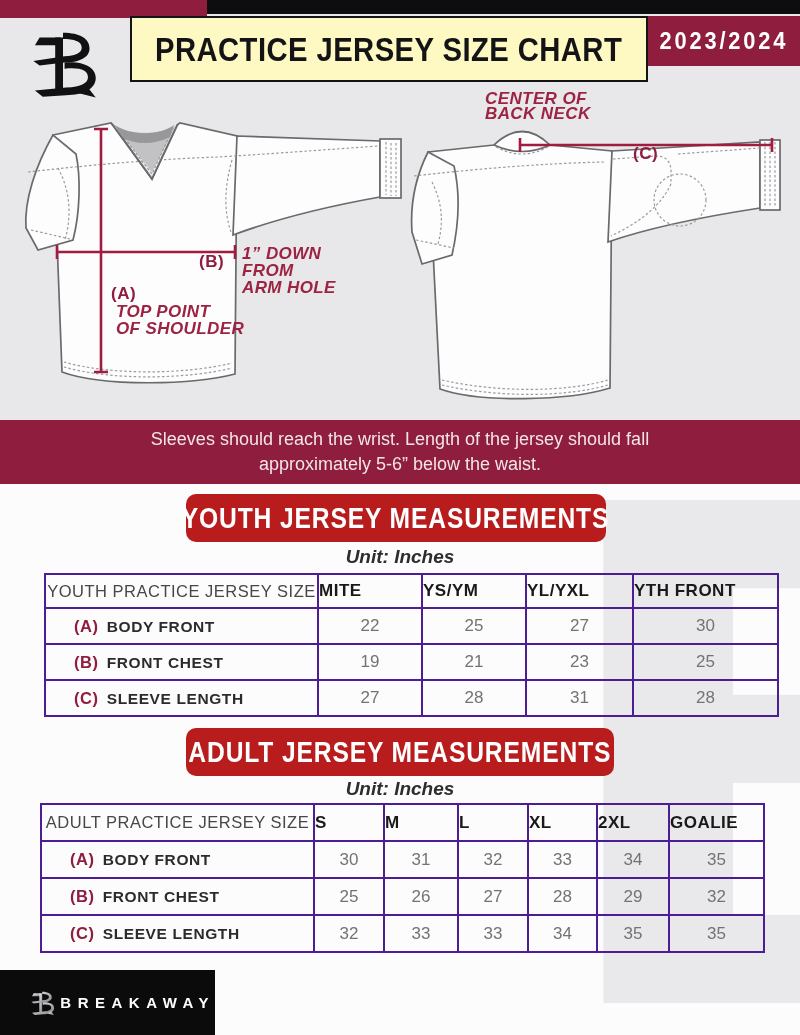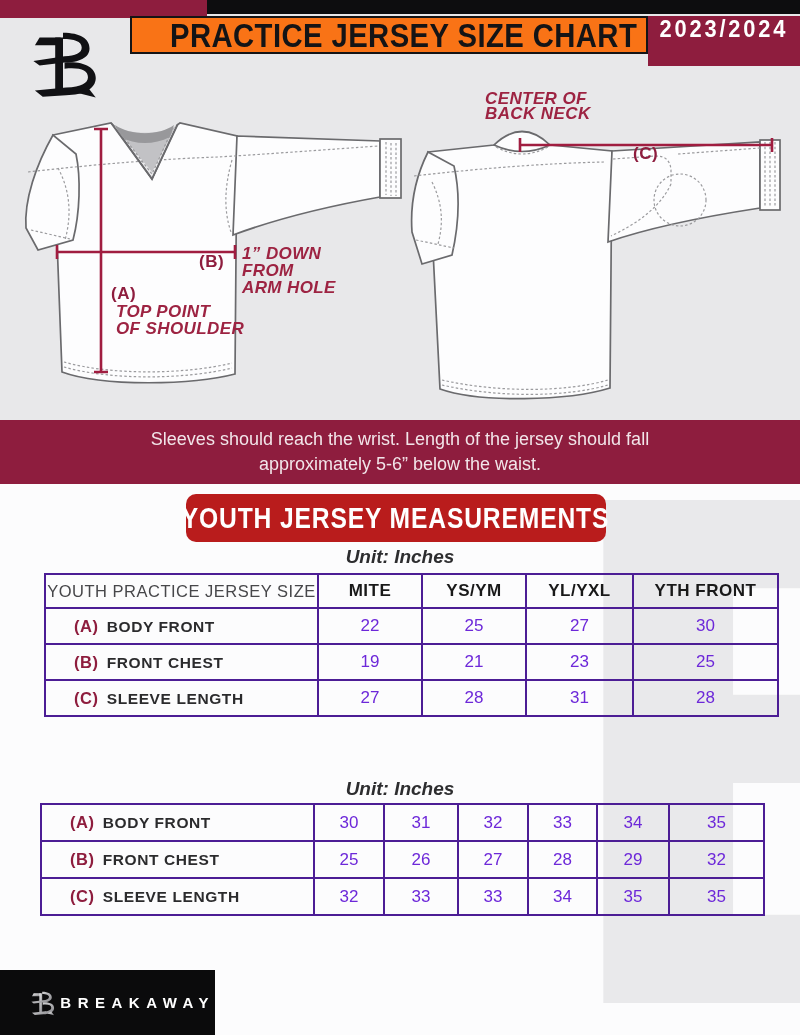--- a/index.html
+++ b/index.html
@@ -6,25 +6,25 @@
   .page{position:relative;width:800px;height:1035px;background:#fcfcfd;overflow:hidden;
         font-family:"Liberation Sans",sans-serif;}
 
   
   .strip-maroon{position:absolute;left:0;top:0;width:207px;height:18px;background:#8e1d3e;}
   .strip-black{position:absolute;left:207px;top:0;width:593px;height:14px;background:#0d0d0f;}
 
   
   .top-section{position:absolute;left:0;top:0;width:800px;height:420px;background:#e8e8ea;}
 
-  .title-box{position:absolute;left:130px;top:16px;width:518px;height:38px;background:#f97316;
-             border:2px solid #141416;box-sizing:border-box;display:flex;align-items:center;justify-content:flex-start;}
+  .title-box{position:absolute;left:130px;top:16px;width:518px;height:66px;background:#fef9c3;
+             border:2px solid #141416;box-sizing:border-box;display:flex;align-items:center;justify-content:center;}
   .title-text{font-weight:bold;font-size:34px;color:#141416;white-space:nowrap;transform:scaleX(.86);letter-spacing:.5px;}
   .year-box{position:absolute;left:648px;top:16px;width:152px;height:50px;background:#8e1d3e;
-            display:flex;justify-content:center;}
+            display:flex;align-items:center;justify-content:center;}
   .year-text{color:#fff;font-weight:bold;font-size:23px;letter-spacing:3px;transform:scaleX(.95);white-space:nowrap;}
 
   .logo-main{position:absolute;left:24px;top:22px;}
 
   .front-svg{position:absolute;left:18px;top:110px;}
   .back-svg{position:absolute;left:408px;top:112px;}
 
   .diag-tag{position:absolute;font-weight:bold;font-size:17px;color:#8e1d3e;letter-spacing:.5px;}
   .diag-desc{position:absolute;font-style:italic;font-weight:600;font-size:17px;color:#9d2342;
              letter-spacing:.4px;line-height:17px;white-space:nowrap;}
@@ -49,25 +49,25 @@
   .unit-line{position:absolute;left:0;width:800px;text-align:center;font-style:italic;
              font-weight:600;font-size:19px;color:#2d2d2f;}
   .unit-youth{top:546px;}
   .unit-adult{top:778px;}
 
   table.size-table{position:absolute;border-collapse:collapse;table-layout:fixed;background:transparent;}
   table.size-table td,table.size-table th{border:2px solid #4c1d95;padding:0;background:transparent;}
   .tbl-youth{left:44px;top:573px;width:733px;}
   .tbl-adult{left:40px;top:803px;width:723px;}
   .lbl-header{font-weight:normal;font-size:16.5px;color:#47474a;letter-spacing:.5px;text-align:center;}
-  .size-header{font-weight:bold;font-size:17px;color:#191919;letter-spacing:.5px;text-align:center;}
+  .size-header{font-weight:bold;font-size:17px;color:#191919;letter-spacing:.5px;text-align:left;}
   .row-label{text-align:left;padding-left:28px !important;font-size:15.5px;font-weight:600;
              color:#2b2b2d;letter-spacing:.6px;border-radius:17px;}
   .row-tag{color:#8e1d3e;font-weight:bold;font-size:16.5px;margin-right:8px;}
-  .cell-val{text-align:center;font-size:17px;color:#6d28d9;}
+  .cell-val{text-align:center;font-size:17px;color:#737373;}
   .tbl-youth tr{height:36px;} .tbl-youth tr.head{height:34px;}
   .tbl-adult tr{height:37px;} .tbl-adult tr.head{height:37px;}
 
   
   .footer-black{position:absolute;left:0;top:970px;width:215px;height:65px;background:#0b0b0c;
                 display:flex;align-items:center;}
   .footer-brand{color:#ffffff;font-weight:bold;font-size:15px;letter-spacing:6.5px;margin-left:4px;white-space:nowrap;}
   .footer-maroon{position:absolute;left:215px;top:968px;width:585px;height:67px;background:#8e1d3e;
                  box-sizing:border-box;padding:8px 0 0 14px;color:#f2e5e9;font-size:16px;line-height:18.5px;}
 
@@ -235,33 +235,45 @@
         <span class="row-tag">(C)</span><span>SLEEVE LENGTH</span>
       </td>
       <td class="cell-val">27</td>
       <td class="cell-val">28</td>
       <td class="cell-val">31</td>
       <td class="cell-val">28</td>
     </tr>
   </tbody>
     </table>
 
+  <div class="pill pill-adult">
+    <span class="pill-text">ADULT JERSEY MEASUREMENTS</span>
+  </div>
   <div class="unit-line unit-adult">Unit: Inches</div>
 
   <table class="size-table tbl-adult">
     <colgroup>
         <col style="width:273px">
         <col style="width:70px">
         <col style="width:74px">
         <col style="width:70px">
         <col style="width:69px">
         <col style="width:72px">
         <col style="width:95px">
       </colgroup>
     <tbody>
+        <tr class="head">
+      <th class="lbl-header">ADULT PRACTICE JERSEY SIZE</th>
+      <th class="size-header">S</th>
+      <th class="size-header">M</th>
+      <th class="size-header">L</th>
+      <th class="size-header">XL</th>
+      <th class="size-header">2XL</th>
+      <th class="size-header">GOALIE</th>
+    </tr>
     <tr>
       <td class="row-label">
         <span class="row-tag">(A)</span><span>BODY FRONT</span>
       </td>
       <td class="cell-val">30</td>
       <td class="cell-val">31</td>
       <td class="cell-val">32</td>
       <td class="cell-val">33</td>
       <td class="cell-val">34</td>
       <td class="cell-val">35</td>

